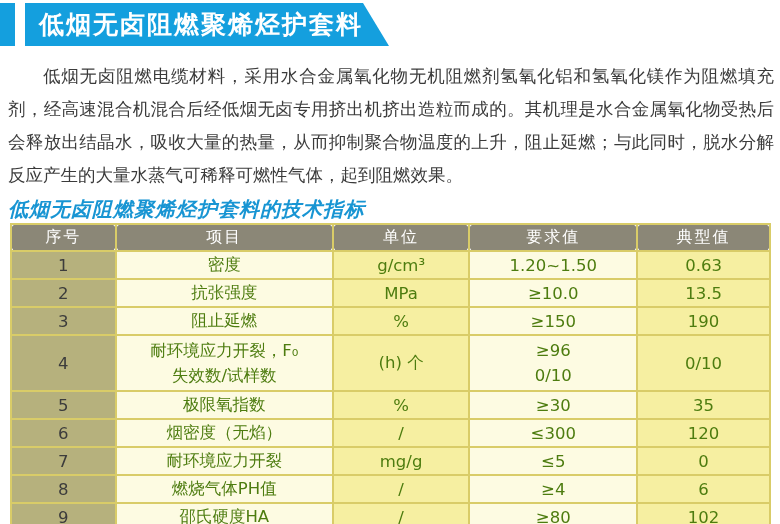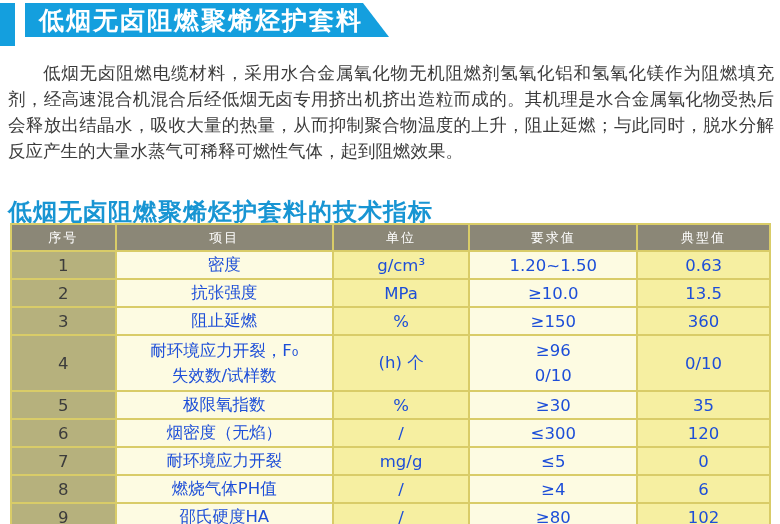--- a/index.html
+++ b/index.html
@@ -10,61 +10,62 @@
   }
   .page { width: 780px; height: 524px; background: #ffffff; position: relative; }
 
   
   .banner-row { position: absolute; top: 3px; left: 0; height: 43px; width: 100%; }
   .banner-square {
     position: absolute; left: 0; top: 0; width: 15px; height: 43px;
     background: #149fde;
   }
   .banner {
-    position: absolute; left: 25px; top: 0; height: 34px; width: 364px;
+    position: absolute; left: 25px; top: 0; height: 43px; width: 364px;
     background: #149fde;
     clip-path: polygon(0 0, calc(100% - 26px) 0, 100% 100%, 0 100%);
     display: flex; align-items: center;
     padding-left: 14px;
   }
   .banner-title {
     color: #ffffff; font-size: 25px; font-weight: bold; letter-spacing: 2px;
     white-space: nowrap;
   }
 
   
   .intro {
     position: absolute; top: 60px; left: 8px; width: 766px;
-    font-size: 17.5px; line-height: 26px; color: #3b3b3b;
+    font-size: 17.5px; line-height: 33px; color: #3b3b3b;
     text-indent: 2em; text-align: justify;
   }
 
   
   .section-title {
     position: absolute; top: 196px; left: 8px;
-    font-size: 24px; font-weight: bold; color: #1895d3;
-    letter-spacing: 1px; white-space: nowrap;
+    font-size: 20px; font-weight: bold; color: #1895d3;
+    letter-spacing: 1px; white-space: nowrap; font-style: italic;
   }
 
   
   .spec-table {
     position: absolute; top: 223px; left: 10px; width: 761px;
     border-collapse: collapse; table-layout: fixed;
   }
   .spec-table th, .spec-table td {
     border: 2px solid #d9cc68;
     text-align: center; vertical-align: middle;
     padding: 2px 2px;
   }
   .spec-table th {
     background: #8b8777; color: #ffffff;
-    font-size: 13px; font-weight: normal; letter-spacing: 2px;
+    font-size: 16px; font-weight: normal; letter-spacing: 2px;
     height: 27px;
+    border-radius: 6px;
   }
-  .spec-table td { font-size: 16.5px; color: #1d4ed8; height: 27px; }
+  .spec-table td { font-size: 16.5px; color: #4d7c0f; height: 27px; }
   .col-no       { width: 13.8%; }
   .col-item     { width: 28.6%; }
   .col-unit     { width: 18.0%; }
   .col-required { width: 22.1%; }
   .col-typical  { width: 17.5%; }
   td.c-no       { background: #b6b17d; color: #3c3c3c; }
   td.c-item     { background: #fdfbe2; }
   td.c-unit     { background: #f6efa1; }
   td.c-required { background: #fdfbe2; }
   td.c-typical  { background: #f6efa1; }
@@ -116,21 +117,21 @@
         <td class="c-item">抗张强度</td>
         <td class="c-unit">MPa</td>
         <td class="c-required">≥10.0</td>
         <td class="c-typical">13.5</td>
       </tr>
       <tr>
         <td class="c-no">3</td>
         <td class="c-item">阻止延燃</td>
         <td class="c-unit">%</td>
         <td class="c-required">≥150</td>
-        <td class="c-typical">360</td>
+        <td class="c-typical">190</td>
       </tr>
       <tr>
         <td class="c-no">4</td>
         <td class="c-item multiline">耐环境应力开裂，F₀
 失效数/试样数</td>
         <td class="c-unit">(h) 个</td>
         <td class="c-required multiline">≥96
 0/10</td>
         <td class="c-typical">0/10</td>
       </tr>

